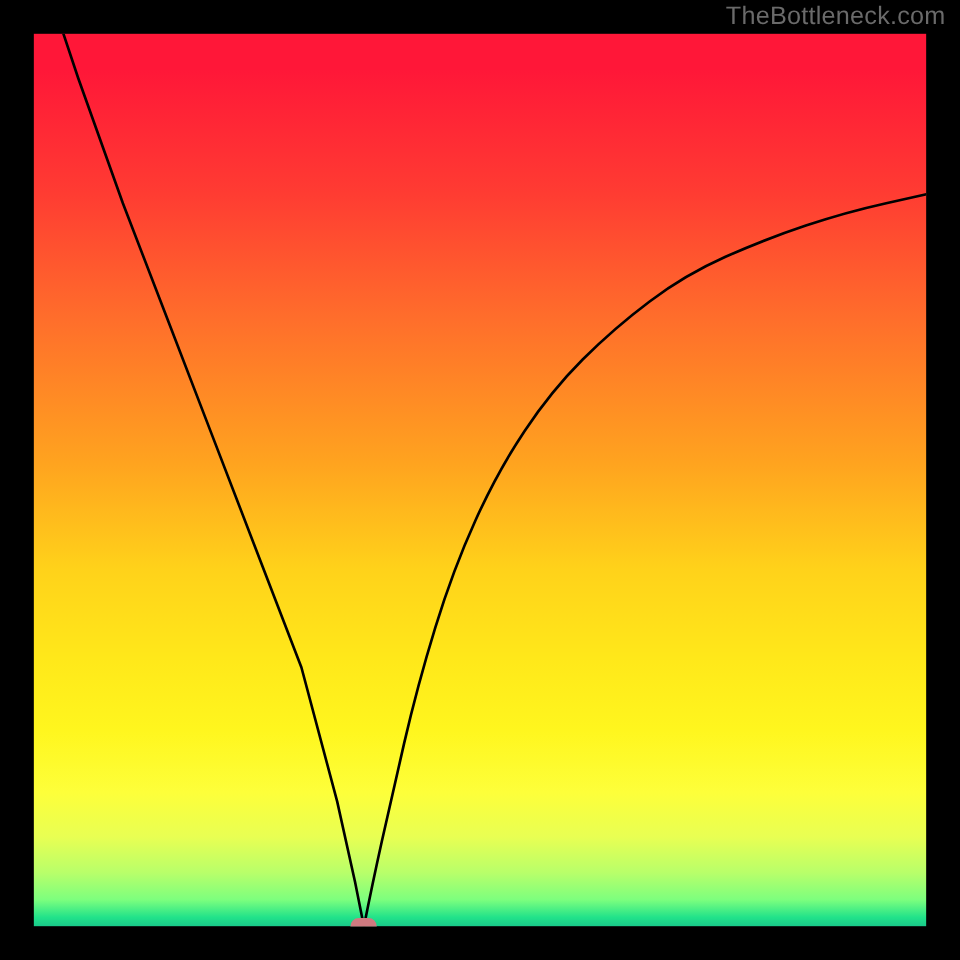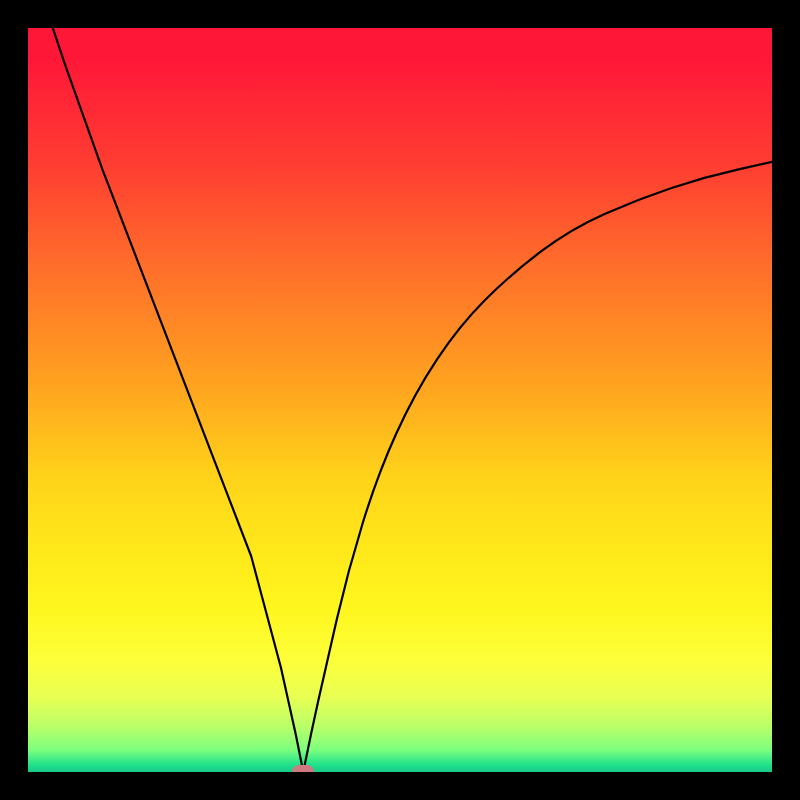--- a/index.html
+++ b/index.html
@@ -75,20 +75,21 @@
     height: 14px;
     background: #cf7a80;
     border-radius: 8px;
     transform: translate(-50%, -50%);
   }
 </style>
 </head>
 <body>
 
 <div class="frame">
+  <div class="watermark">TheBottleneck.com</div>
 
   <div class="plot-area">
     <div class="gradient"></div>
 
     <svg class="curve" viewBox="0 0 744 744" preserveAspectRatio="none">
       <path id="curve-path" d="M 0.00 -74.40 L 37.20 37.20 L 74.40 141.36 L 111.60 238.08 L 148.80 334.80 L 186.00 431.52 L 223.20 528.24 L 252.96 639.84 L 267.84 706.80 L 275.28 744.00 M 275.28 744.00 Q 282.72 706.80 290.16 673.32 Q 297.60 639.84 308.76 591.48 Q 319.92 543.12 334.80 494.76 Q 349.68 446.40 368.28 405.48 Q 386.88 364.56 409.20 331.08 Q 431.52 297.60 457.56 271.56 Q 483.60 245.52 513.36 223.20 Q 543.12 200.88 576.60 186.00 Q 610.08 171.12 643.56 159.96 Q 677.04 148.80 710.52 141.36 L 744.00 133.92"></path>
     </svg>
 
     <div id="marker" class="marker" style="left: 275.28px; top: 744px; background: rgb(207, 122, 128);"></div>
   </div>

